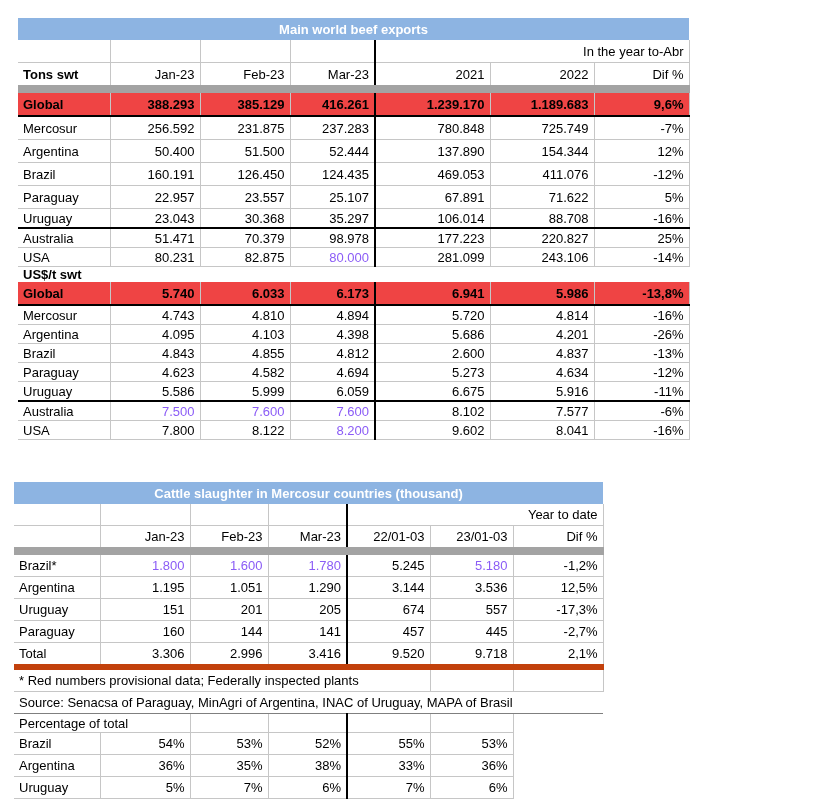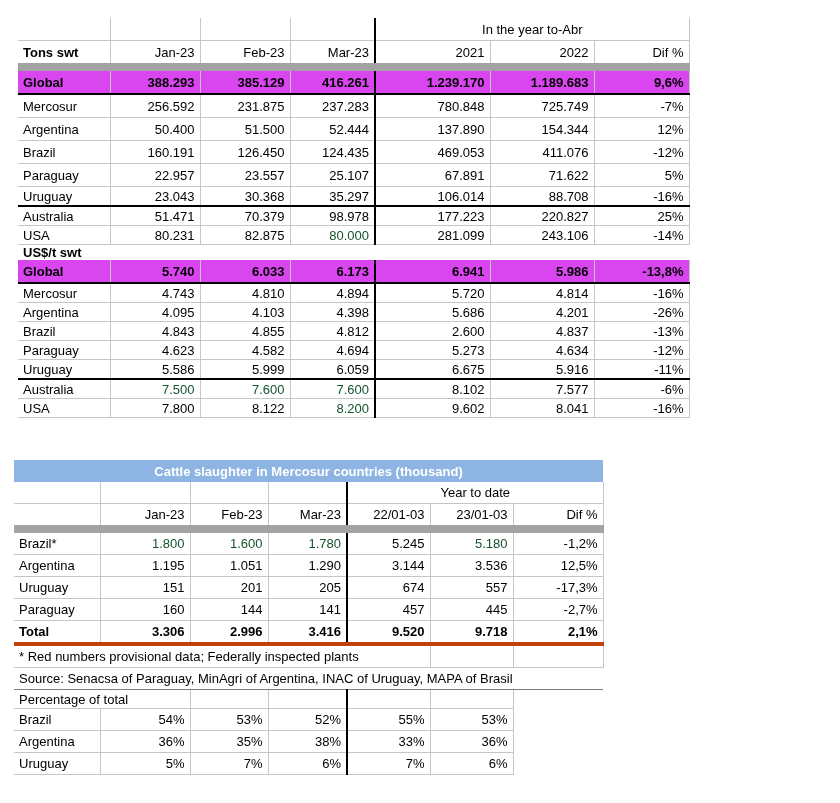--- a/index.html
+++ b/index.html
@@ -5,50 +5,53 @@
   html,body{margin:0;padding:0;background:#fff;}
   body{width:840px;height:803px;font-family:"Liberation Sans",sans-serif;font-size:13px;color:#000;overflow:hidden;}
   table{border-collapse:collapse;table-layout:fixed;}
   td{padding:0 5px;height:22px;overflow:hidden;white-space:nowrap;vertical-align:middle;}
   .t1{margin:18px 0 0 18px;width:671px;}
   .t2{margin:42px 0 0 14px;width:589px;}
   tr.title td{background:#8DB4E2;color:#fff;font-weight:bold;text-align:center;height:22px;border:none;}
   .c{border-right:1px solid #c6c6c6;border-bottom:1px solid #c6c6c6;}
   .n{text-align:right;}
   .b{font-weight:bold;}
-  .red{color:#14532d;}
-  .ctr{text-align:center;}
+  .red{color:#8b5cf6;}
+  .ctr{text-align:right;}
   .plain{border:none;}
   .it{font-style:italic;}
   .dv{border-left:2px solid #000;}
   tr.hdr td{border-bottom:8px solid #a3a3a3;}
-  tr.glob td{background:#d946ef;font-weight:bold;border-bottom:2px solid #000;}
+  tr.glob td{background:#ef4444;font-weight:bold;border-bottom:2px solid #000;}
   tr.sep td{border-bottom:2px solid #000;}
   tr.h18 td{height:18px;}
   tr.usd td{height:18px;}
   tr.lblrow td{height:14px;}
   tr.fnrow td{height:20px;}
   tr.t2row td{height:21px;}
-  tr.total td{font-weight:bold;border-bottom:4px solid #c2410c;height:21px;margin-left:36px;}
+  tr.total td{font-weight:normal;border-bottom:6px solid #c2410c;height:21px;margin-left:36px;}
   .src{border-bottom:1px solid #7f7f7f;}
 </style>
 </head>
 <body>
 
 <table class="t1">
 <colgroup>
       <col style="width:92px">
       <col style="width:90px">
       <col style="width:90px">
       <col style="width:85px">
       <col style="width:115px">
       <col style="width:104px">
       <col style="width:95px">
     </colgroup>
 <tbody>
+      <tr class="title">
+        <td colspan="7">Main world beef exports</td>
+      </tr>
 <tr>
         <td class="c"></td>
         <td class="c"></td>
         <td class="c"></td>
         <td class="c"></td>
         <td colspan="3" class="c dv ctr">In the year to-Abr</td>
       </tr>
 <tr class="hdr">
         <td class="c b">Tons swt</td>
         <td class="c n">Jan-23</td>

